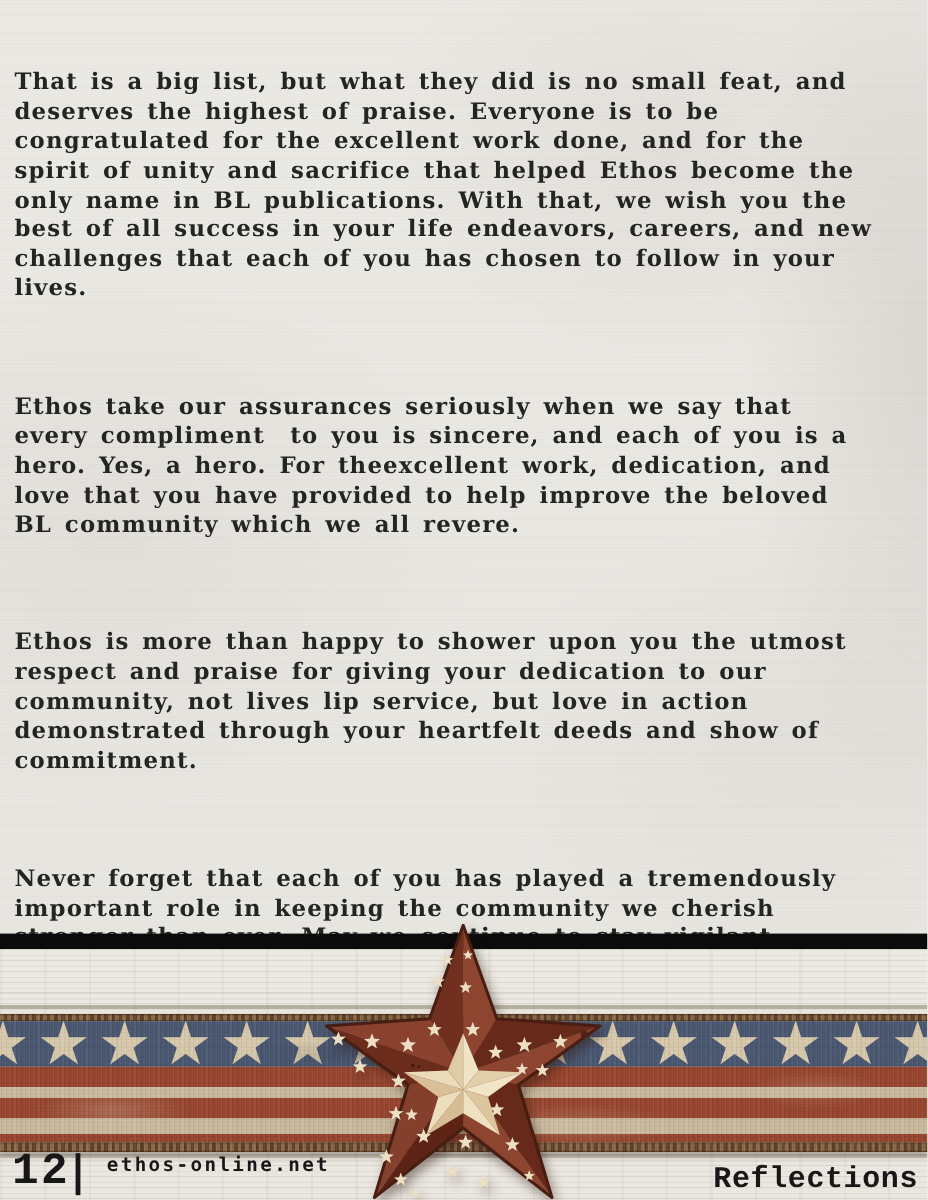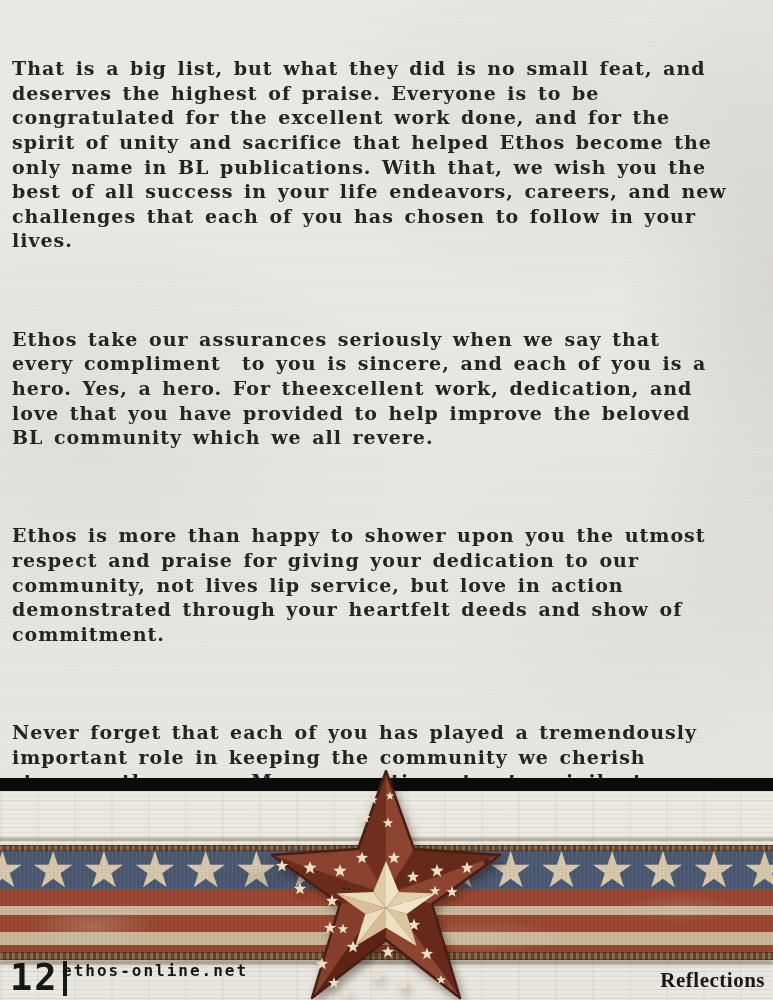--- a/index.html
+++ b/index.html
@@ -58,26 +58,26 @@
   .s-red{background:#98462f;}
   .s-cream{background:#c9b99d;}
   .h17{height:17px;} .h9{height:9px;} .h13{height:13px;} .h7{height:7px;}
 
   
   .barn-star{position:absolute;left:256px;top:0;width:260px;height:230px;
     filter:drop-shadow(3px 5px 5px rgba(40,20,10,0.45));z-index:4;}
 
   
   .meta{position:absolute;z-index:5;color:#171717;font-family:"DejaVu Sans Mono",monospace;}
-  .page-num{left:10px;top:189px;font-size:37px;font-weight:700;letter-spacing:2px;line-height:1;}
+  .page-num{left:10px;top:189px;font-size:37px;font-weight:700;letter-spacing:2px;line-height:1;font-family:Liberation Mono, monospace;}
   .footer-divider{position:absolute;z-index:5;left:63px;top:191px;width:4px;height:35px;background:#171717;}
-  .site-block{left:62px;top:193px;width:196px;}
+  .site-block{left:84px;top:193px;width:196px;text-align:center;}
   .site{font-size:16px;font-weight:700;letter-spacing:2px;line-height:1;}
   .date{font-size:16px;font-weight:700;letter-spacing:3px;line-height:1;margin-top:6px;}
-  .section{right:8px;top:200px;font-family:Liberation Serif, serif;font-size:21px;
+  .section{right:8px;top:200px;font-family:Liberation Mono, monospace;font-size:25px;
     font-weight:700;letter-spacing:0.5px;line-height:1;}
 </style>
 </head>
 <body>
 
 <div class="page">
 
   <main class="article">
     <p>That is a big list, but what they did is no small feat, and
 deserves the highest of praise. Everyone is to be

